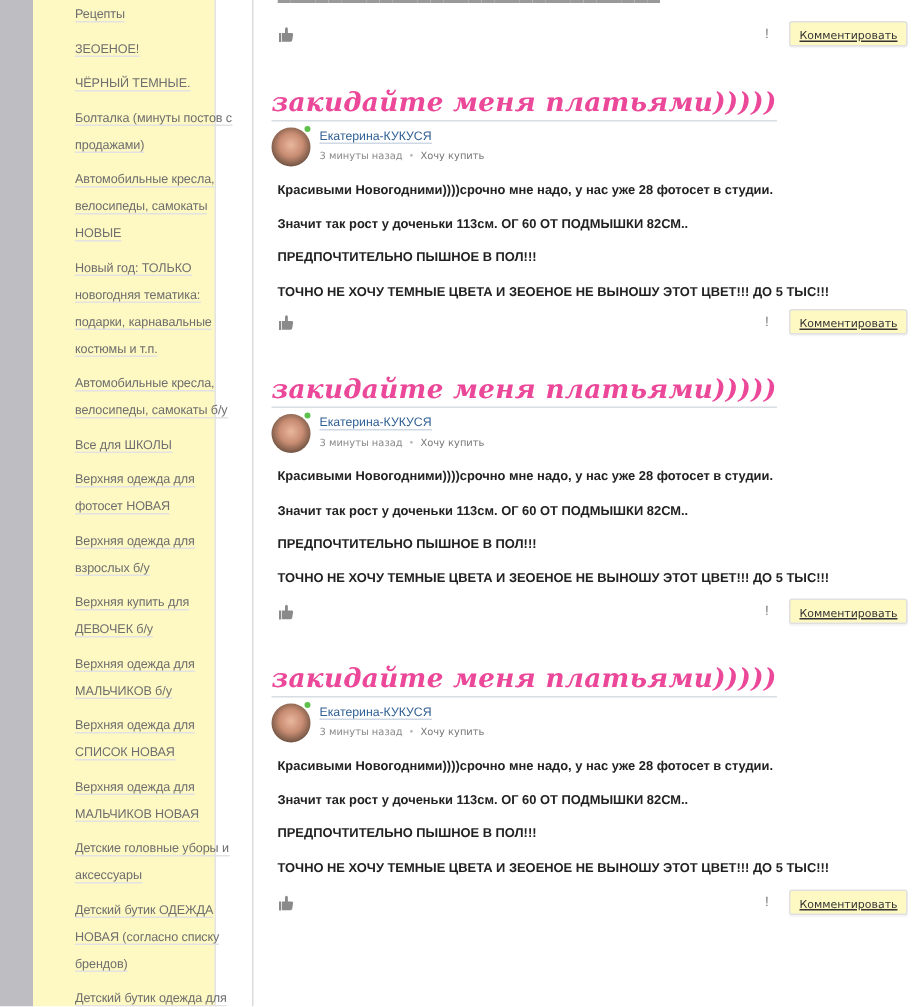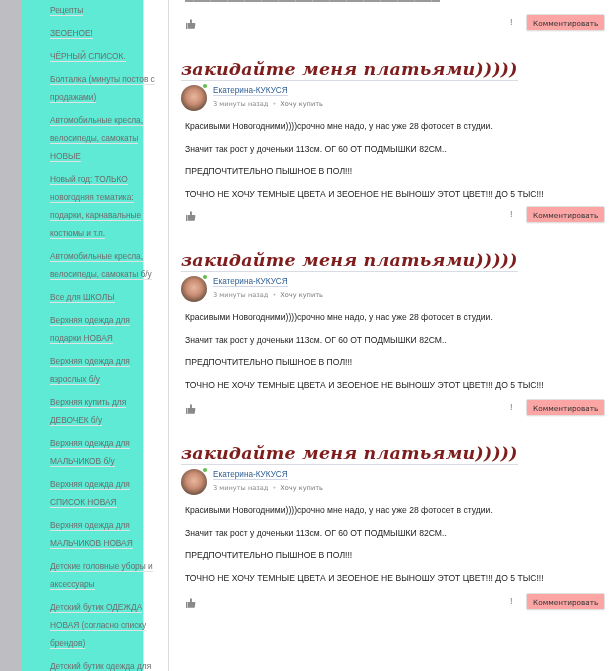--- a/index.html
+++ b/index.html
@@ -7,21 +7,21 @@
     width: 616px; height: 671px; overflow: hidden; position: relative;
     background: #ffffff;
     font-family: "Liberation Sans", sans-serif;
   }
   .gutter {
     position: absolute; left: 0; top: 0; width: 22px; height: 671px;
     background: #bebdc2;
   }
   .sidebar {
     position: absolute; left: 22px; top: 0; width: 121px; height: 671px;
-    background: #5eead4; border-right: 1px solid #e3e3e3;
+    background: #fef9c3; border-right: 1px solid #e3e3e3;
   }
   .sidebar ul { list-style: none; margin: 0; padding: 0; position: absolute; left: 28px; top: -1px; width: 108px; }
   .sidebar li { margin: 0 0 5px 0; }
   .sidebar a {
     font-size: 8.4px; line-height: 11.6px; color: #6e6e6e; text-decoration: none;
     border-bottom: 1px solid #e2e2e2; display: inline;
     letter-spacing: -0.05px;
   }
   .main {
     position: absolute; left: 168px; top: 0; width: 448px; height: 671px;
@@ -35,29 +35,29 @@
     position: absolute; left: 0; width: 448px; height: 20px;
   }
   .like {
     position: absolute; left: 16px; top: 2px; width: 12px; height: 12px;
   }
   .bang {
     position: absolute; left: 341px; top: 3px; font-size: 9px; color: #777;
   }
   .comment-btn {
     position: absolute; left: 357px; top: 0; height: 17px; padding: 0 6px;
-    border: 1px solid #e0e0e0; border-radius: 2px; background: #fca5a5;
+    border: 1px solid #e0e0e0; border-radius: 2px; background: #fef9c3;
     font-family: "DejaVu Sans", sans-serif; font-size: 7.3px; color: #333;
-    line-height: 17px; cursor: pointer; box-shadow: 0 1px 1px rgba(0,0,0,0.05);
+    line-height: 17px; cursor: pointer; box-shadow: 0 1px 1px rgba(0,0,0,0.05); text-decoration: underline;
   }
   .post { position: absolute; left: 0; width: 448px; }
   .post-title {
     position: absolute; left: 12px; top: 0;
     font-family: "DejaVu Serif", serif; font-style: italic; font-weight: bold;
-    font-size: 17.5px; color: #7f1d1d; white-space: nowrap;
+    font-size: 17.5px; color: #ec4899; white-space: nowrap;
     border-bottom: 1px solid #d8dde4; padding-bottom: 1px; letter-spacing: 0.2px;
   }
   .avatar {
     position: absolute; left: 12px; top: 26px; width: 26px; height: 26px; border-radius: 50%;
     background: radial-gradient(circle at 50% 45%, #e8b79e 0%, #c98d73 40%, #7a5a48 70%, #4b3a30 100%);
   }
   .online-dot {
     position: absolute; left: 34px; top: 25px; width: 4px; height: 4px; border-radius: 50%;
     background: #5cc04a;
   }
@@ -66,39 +66,39 @@
     font-size: 8.2px; color: #2f5f94; text-decoration: none; border-bottom: 1px solid #cfd9e6;
   }
   .meta {
     position: absolute; left: 44px; top: 41px; font-family: "DejaVu Sans", sans-serif;
     font-size: 6.6px; color: #8a8a8a; white-space: nowrap;
   }
   .meta .sep { color: #bbb; margin: 0 4px; }
   .meta .cat { color: #777; }
   .body-text { position: absolute; left: 16px; top: 62px; width: 430px; }
   .body-text p {
-    margin: 0 0 12.5px 0; font-size: 8.6px; line-height: 10px; color: #222; white-space: nowrap;
+    margin: 0 0 12.5px 0; font-size: 8.6px; line-height: 10px; color: #222; white-space: nowrap; font-weight: bold;
   }
 </style>
 </head>
 <body>
 
 <div class="gutter"></div>
 
 <nav class="sidebar">
   <ul>
     <li><a>Рецепты</a></li>
     <li><a>ЗЕОЕНОЕ!</a></li>
-    <li><a>ЧЁРНЫЙ СПИСОК.</a></li>
+    <li><a>ЧЁРНЫЙ ТЕМНЫЕ.</a></li>
     <li><a>Болталка (минуты постов с продажами)</a></li>
     <li><a>Автомобильные кресла, велосипеды, самокаты НОВЫЕ</a></li>
     <li><a>Новый год: ТОЛЬКО новогодняя тематика: подарки, карнавальные костюмы и т.п.</a></li>
     <li><a>Автомобильные кресла, велосипеды, самокаты б/у</a></li>
     <li><a>Все для ШКОЛЫ</a></li>
-    <li><a>Верхняя одежда для подарки НОВАЯ</a></li>
+    <li><a>Верхняя одежда для фотосет НОВАЯ</a></li>
     <li><a>Верхняя одежда для взрослых б/у</a></li>
     <li><a>Верхняя купить для ДЕВОЧЕК б/у</a></li>
     <li><a>Верхняя одежда для МАЛЬЧИКОВ б/у</a></li>
     <li><a>Верхняя одежда для СПИСОК НОВАЯ</a></li>
     <li><a>Верхняя одежда для МАЛЬЧИКОВ НОВАЯ</a></li>
     <li><a>Детские головные уборы и аксессуары</a></li>
     <li><a>Детский бутик ОДЕЖДА НОВАЯ (согласно списку брендов)</a></li>
     <li><a>Детский бутик одежда для ДЕВОЧЕК б/у (согласно списку брендов)</a></li>
 
   </ul>

